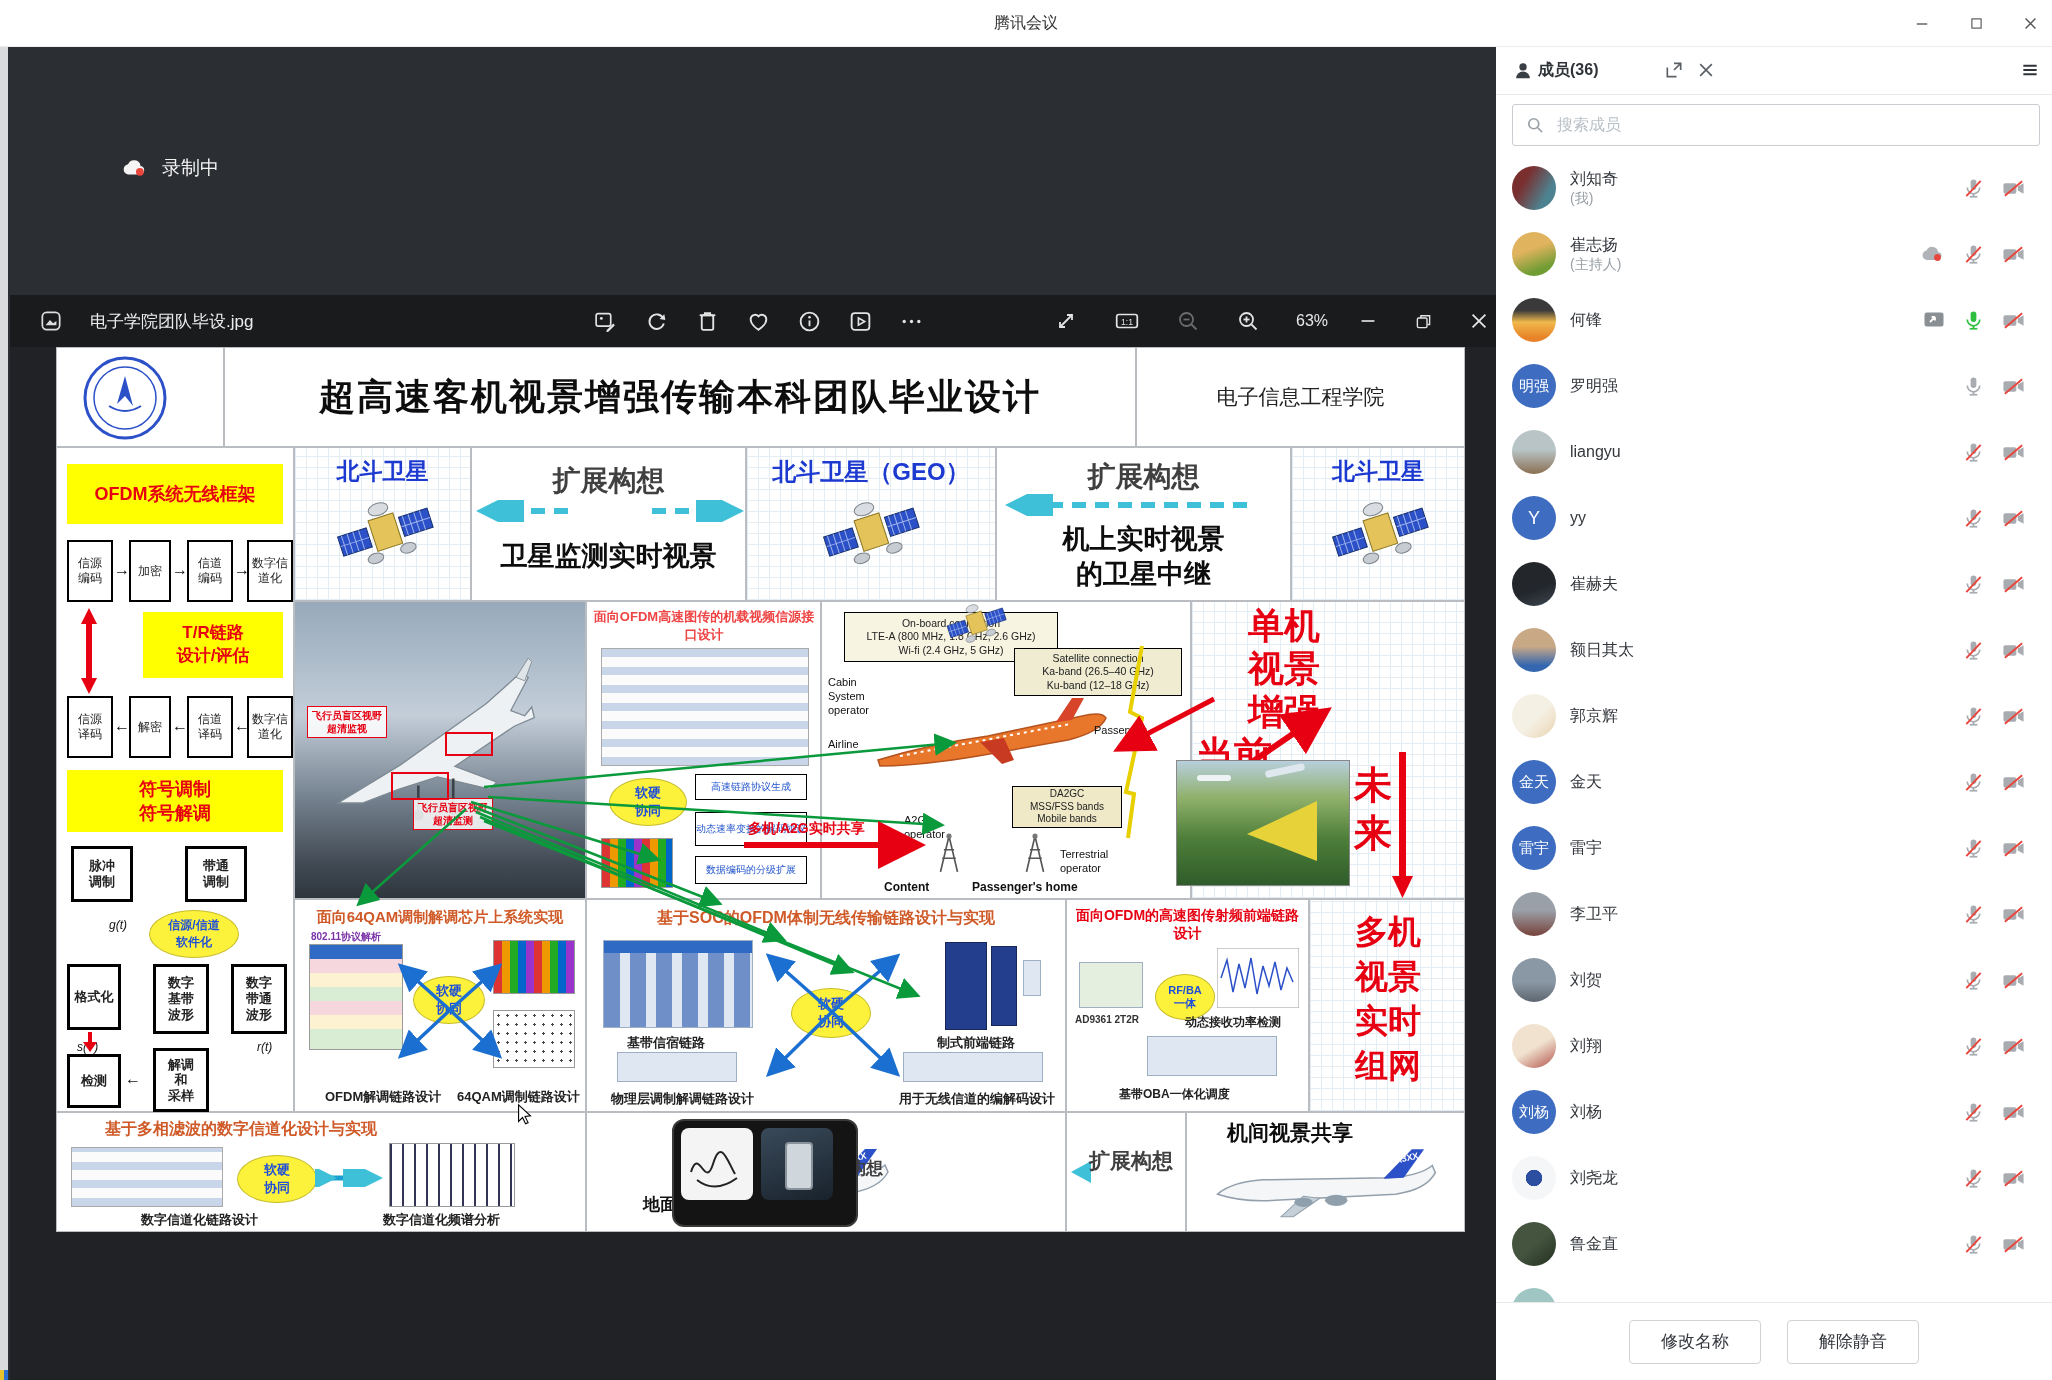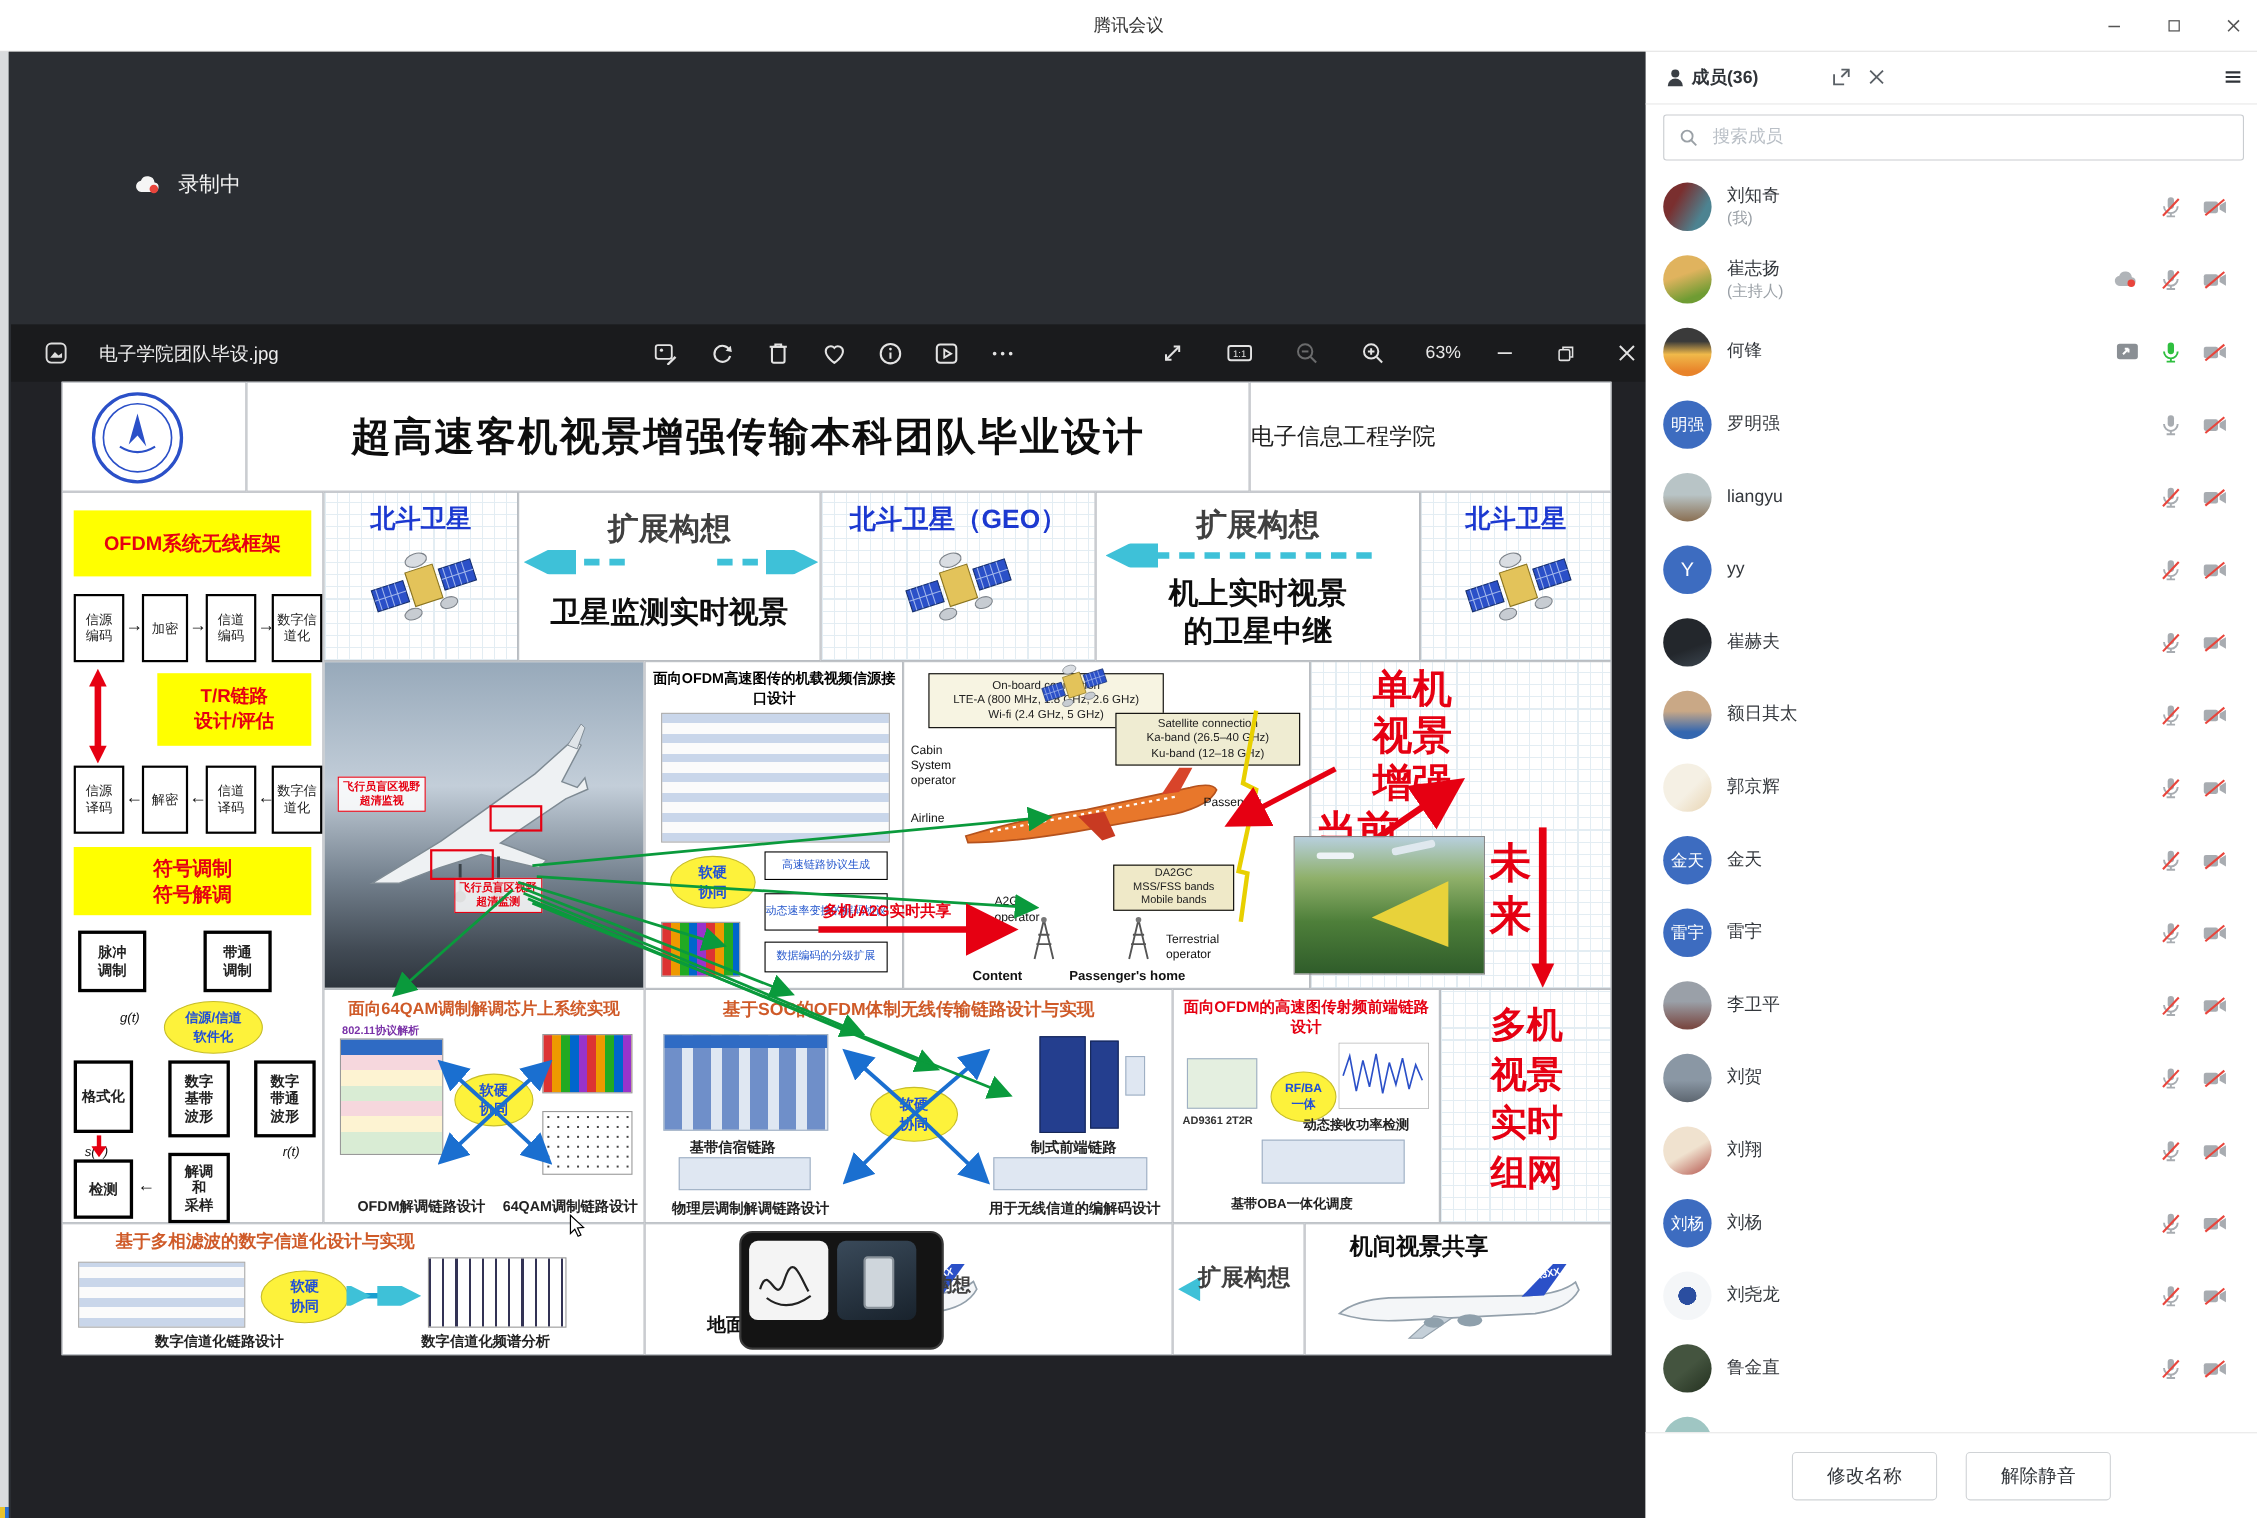--- a/index.html
+++ b/index.html
@@ -42,21 +42,21 @@
         display:flex;align-items:center;justify-content:center;}
   .blk{background:#fff;border:2px solid #000;color:#222;font-size:12px;text-align:center;
        display:flex;align-items:center;justify-content:center;box-sizing:border-box;line-height:1.25;}
   .blk3{border-width:3px;font-size:13px;font-weight:bold;}
   .oval{background:#fdf23b;border:1px solid #c7bd2a;border-radius:50%;color:#1f4fd8;font-weight:bold;
         display:flex;align-items:center;justify-content:center;text-align:center;}
   .flow{position:absolute;color:#111;font-weight:bold;font-size:16px;}
   .redtxt{color:#e60012;font-weight:bold;}
   .orangetitle{color:#cf5a28;font-weight:bold;text-align:right;}
   .smallcap{color:#222;font-weight:bold;font-size:13px;}
-  .bluelabel{color:#000000;font-weight:bold;}
+  .bluelabel{color:#ef4444;font-weight:bold;}
   .shot{background:#dfe7f2;border:1px solid #9fb0c4;box-sizing:border-box;}
   .navy{background:#243e8e;border:1px solid #162757;}
   .whitechip{background:rgba(255,255,255,.85);border:1.5px solid #e60012;color:#e60012;
              font-size:10px;font-weight:bold;padding:2px 4px;line-height:1.3;text-align:center;}
   .minitable{background:linear-gradient(#2f6bc4 0 14px,#f6d7dd 14px 28px,#fdf3d2 28px 42px,#d9ecd4 42px 56px,
              #f6d7dd 56px 70px,#fdf3d2 70px 84px,#d9ecd4 84px 100%);border:1px solid #999;}
   .rainbow{background:repeating-linear-gradient(90deg,#d33 0 8px,#e90 8px 16px,#2a2 16px 24px,#06c 24px 32px,#93c 32px 40px);border:1px solid #999;}
   .dots{background:#fff;border:1px solid #999;background-image:radial-gradient(#444 1px,transparent 1.2px);background-size:9px 9px;}
   .comb{background:#fff;border:1px solid #999;background-image:repeating-linear-gradient(90deg,#335 0 2px,transparent 2px 12px);}
   .diagrows{background:#fbfbfb;border:1px solid #aaa;background-image:repeating-linear-gradient(0deg,#c9d6ea 0 8px,transparent 8px 18px);}
@@ -395,21 +395,21 @@
           <svg class="abs" style="left:24px;top:6px" width="88" height="88" viewBox="0 0 88 88">
             <circle cx="44" cy="44" r="40" fill="#fff" stroke="#2b50c8" stroke-width="3"></circle>
             <circle cx="44" cy="44" r="31" fill="none" stroke="#2b50c8" stroke-width="1.5"></circle>
             <path d="M44 22l-8 28 8-8 8 10z" fill="#2b50c8"></path>
             <path d="M28 52q16 10 32 0" stroke="#2b50c8" fill="none" stroke-width="2"></path>
           </svg>
         </div>
         <div class="cell" style="left:168px;top:0;width:912px;height:100px;display:flex;align-items:center;justify-content:center">
           <span class="ph-title">超高速客机视景增强传输本科团队毕业设计</span>
         </div>
-        <div class="cell" style="left:1080px;top:0;width:329px;height:100px;display:flex;align-items:center;justify-content:flex-start">
+        <div class="cell" style="left:1080px;top:0;width:329px;height:100px;display:flex;align-items:center;justify-content:center">
           <span class="ph-college">电子信息工程学院</span>
         </div>
 
         <div class="cell gridbg" style="left:238px;top:100px;width:177px;height:154px">
           <div class="beidou abs" style="left:0;top:8px;width:100%;font-size:23px">北斗卫星</div>
           <svg class="abs" style="left:36px;top:44px" width="110" height="84">
               <use href="#sym-sat"></use>
             </svg>
         </div>
         <div class="cell" style="left:415px;top:100px;width:275px;height:154px">

